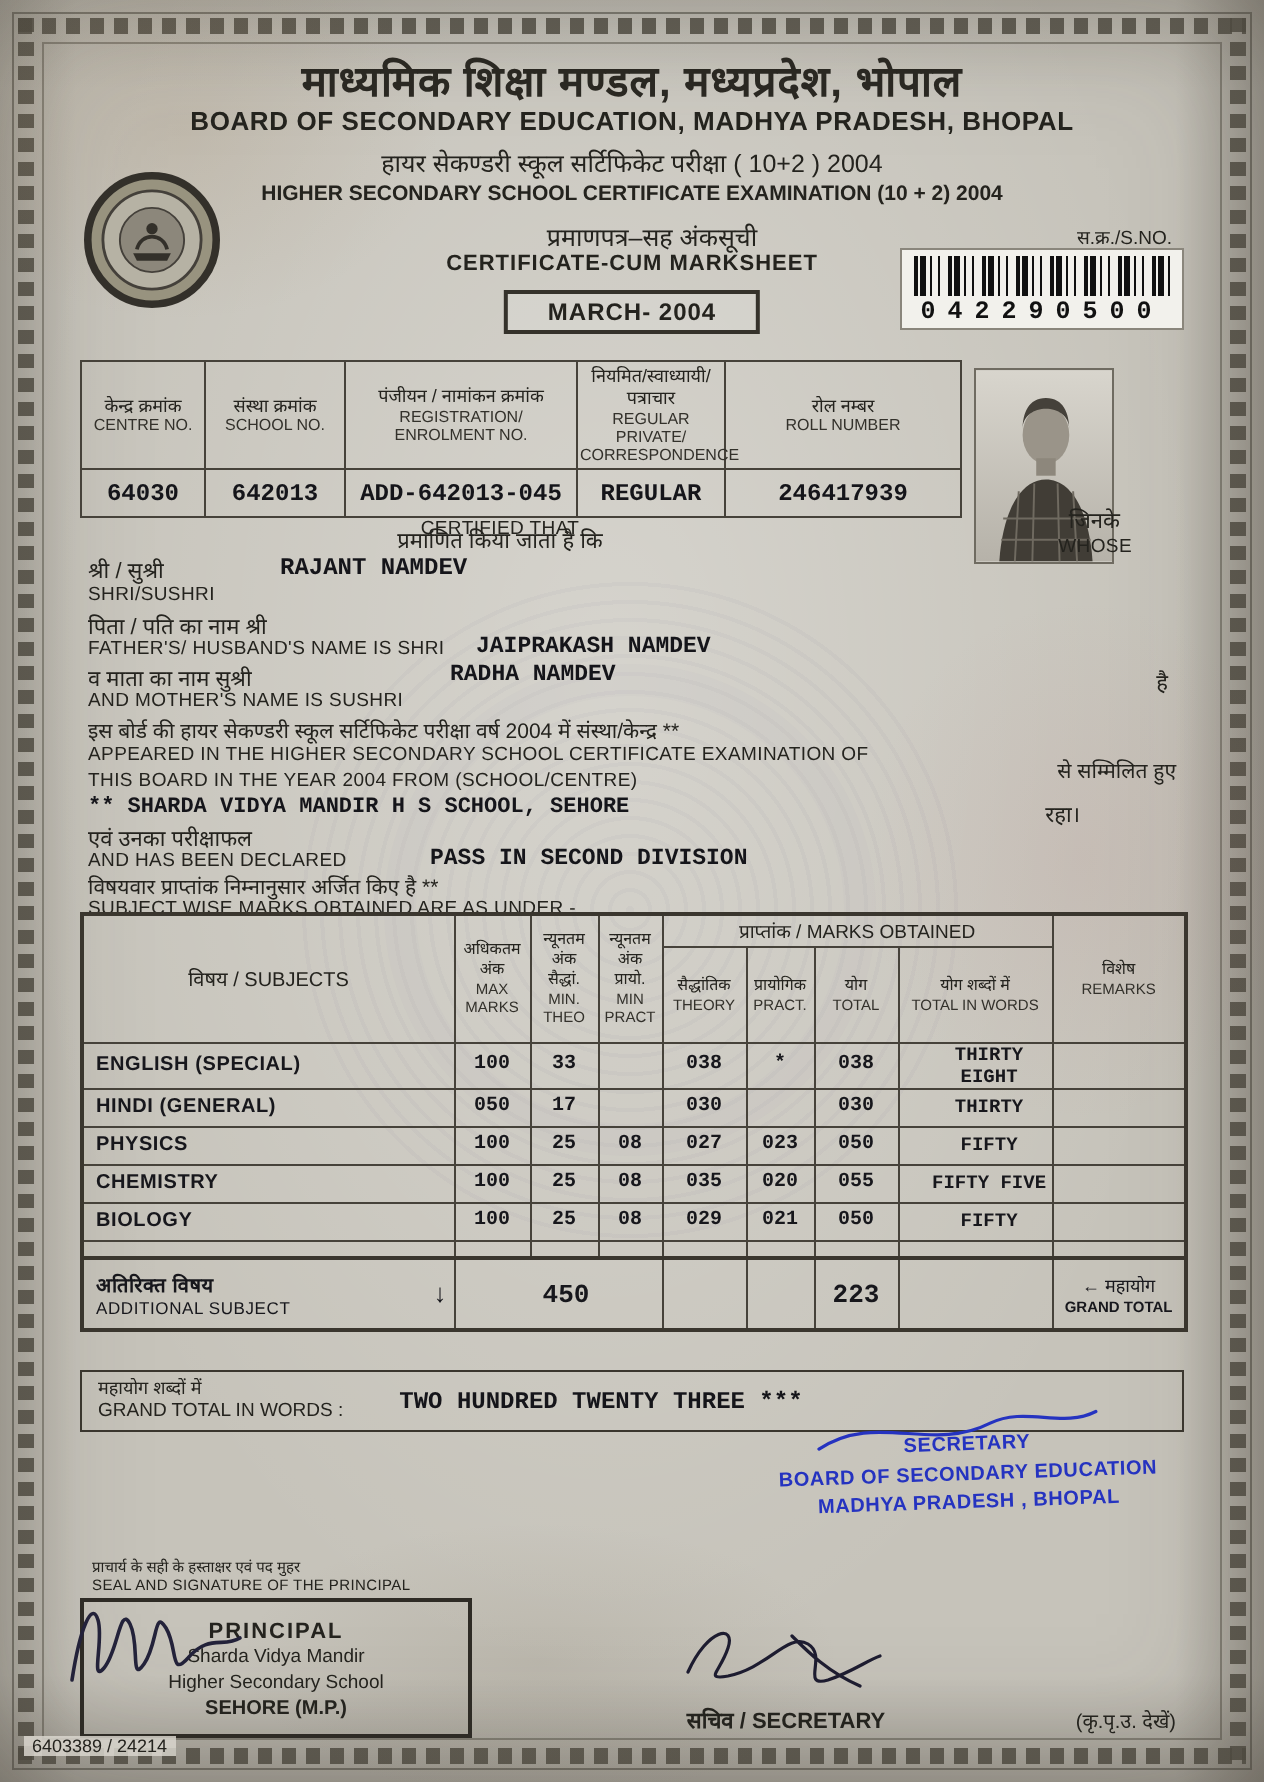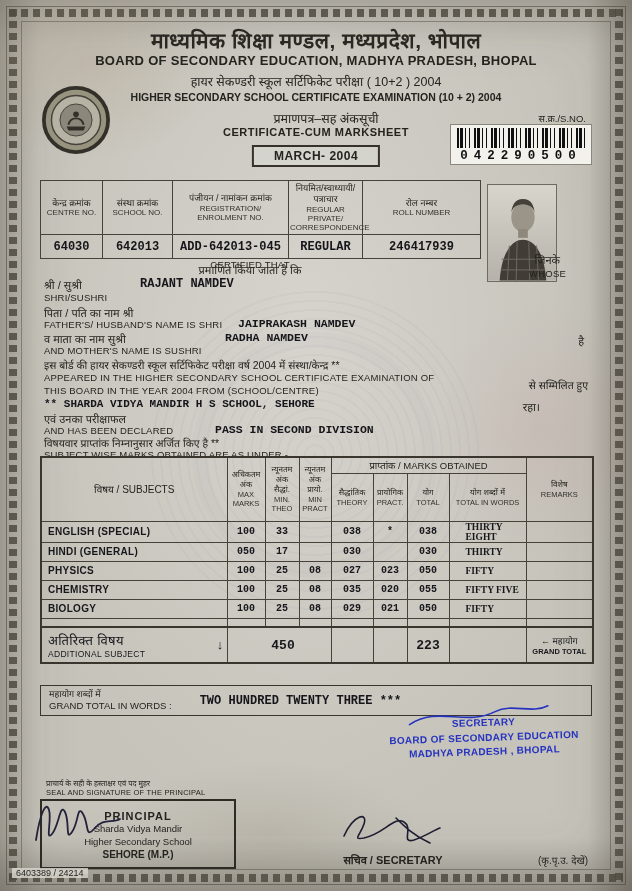--- a/index.html
+++ b/index.html
@@ -75,25 +75,25 @@
   .marks-table { position:absolute; left:40px; top:456px; width:552px; border-collapse:collapse; table-layout:fixed; border:2px solid #3a362e; }
   .marks-table th, .marks-table td { border:1px solid #46423a; vertical-align:middle; padding:0 2px; }
   .marks-table thead th { font-weight:normal; text-align:center; }
   .th-obt { height:16px; font-size:9.5px; }
   .sub-th { height:48px; }
   .mh-hi { display:block; font-size:8px; line-height:1.25; }
   .mh-en { display:block; font-size:7.5px; line-height:1.2; color:#33312b; }
   .th-subjects { font-size:10px; text-align:center; }
   .marks-table tbody td { height:19px; text-align:center; font-family:"Liberation Mono","DejaVu Sans Mono",monospace; font-weight:bold; font-size:10px; color:#17171c; }
   .marks-table tbody td.c-sub { text-align:left; padding-left:6px; font-family:"Liberation Sans",sans-serif; font-size:10px; letter-spacing:.3px; }
-  .marks-table tbody td.c-words { text-align:left; padding-left:16px; font-size:9.5px;font-family:Liberation Serif, serif; }
+  .marks-table tbody td.c-words { text-align:center; padding-left:16px; font-size:9.5px; }
   tr.spacer td { height:9px; }
   tr.row-add td { border-top:2px solid #3a362e; height:36px; }
   .add-label { position:relative; }
-  .add-hi { display:block; font-size:13px; font-family:"Liberation Sans",sans-serif; font-weight:normal; }
+  .add-hi { display:block; font-size:10px; font-family:"Liberation Sans",sans-serif; font-weight:bold; }
   .add-en { display:block; font-size:8.5px; font-family:"Liberation Sans",sans-serif; font-weight:normal; }
   .add-arrow { position:absolute; right:3px; top:9px; font-size:13px; font-weight:bold; }
   .c-450 { text-align:center; padding-left:10px !important; font-size:13px !important; }
   .c-223 { font-size:13px !important; }
   .gt-hi { display:block; font-size:9px; font-family:"Liberation Sans",sans-serif; font-weight:normal; }
   .gt-en { display:block; font-size:7.5px; font-family:"Liberation Sans",sans-serif; font-weight:bold; }
   
   .grand-box {
     position:absolute; left:40px; top:685px; width:552px; height:31px;
     border:1.5px solid #3a362e; display:flex; align-items:center; padding-left:8px;

